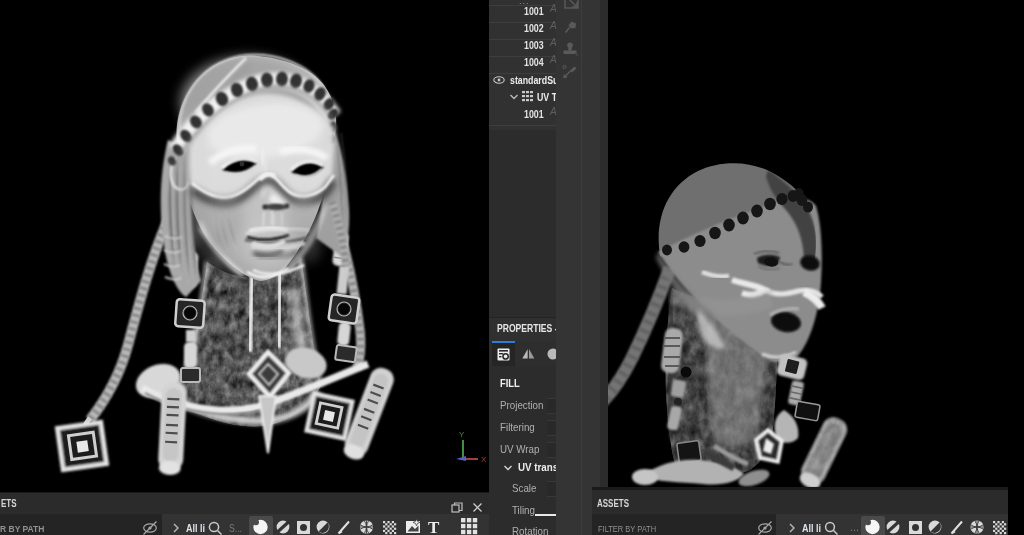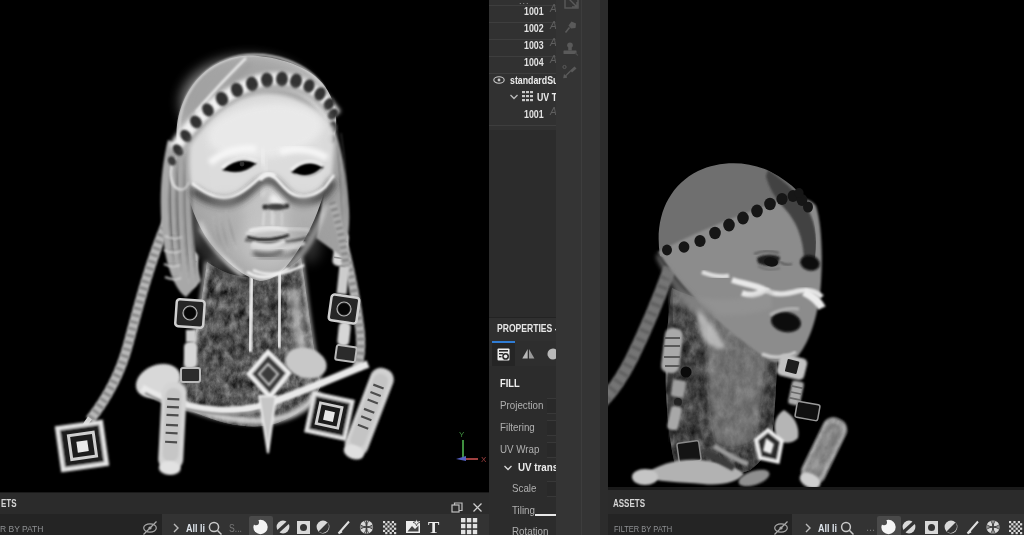--- a/index.html
+++ b/index.html
@@ -480,21 +480,21 @@
 
     <path d="M64,288 C90,302 132,304 164,290 L164,308 C130,320 92,316 62,303 Z" fill="#9a9a9a" opacity="0.45" filter="url(#rb2)"></path>
   </svg>
   </div>
 
   <div class="abs" id="blpanel" style="left:0;top:492px;width:489px;height:43px;background:#2b2b2b;">
     <div class="abs" style="left:0;top:0;width:489px;height:1px;background:#1a1a1a;"></div>
     <div class="abs" style="left:1px;top:6px;color:#d5d5d5;font-size:10px;font-weight:bold;transform:scaleX(0.8);transform-origin:0 0;">ETS</div>
     <div class="abs" style="left:0;top:22px;width:489px;height:21px;background:#333333;"></div>
     <div class="abs" style="left:0;top:22px;width:162px;height:21px;background:#242424;"></div>
-    <div class="abs" style="left:0;top:32px;color:#8f9194;font-size:8.5px;">R BY PATH</div>
+    <div class="abs" style="left:0;top:32px;color:#8f9194;font-size:8.5px;font-weight:bold;">R BY PATH</div>
 
     <svg class="abs" style="left:451px;top:10px;" width="12" height="11" viewBox="0 0 12 11">
       <rect x="1" y="3" width="7" height="7" fill="none" stroke="#c0c0c0" stroke-width="1.2"></rect>
       <path d="M3.5 3 V1 H11 V8.5 H8" fill="none" stroke="#c0c0c0" stroke-width="1.2"></path>
     </svg>
     <svg class="abs" style="left:472px;top:10px;" width="11" height="11" viewBox="0 0 11 11">
       <path d="M1.5 1.5 L9.5 9.5 M9.5 1.5 L1.5 9.5" stroke="#cfcfcf" stroke-width="1.3"></path>
     </svg>
     <svg class="abs" style="left:140px;top:20px;" width="350" height="23" viewBox="0 0 350 23">
 
@@ -568,21 +568,21 @@
         <rect x="0" y="5.9" width="4.4" height="4.4"></rect>
           <rect x="5.9" y="5.9" width="4.4" height="4.4"></rect>
           <rect x="11.8" y="5.9" width="4.4" height="4.4"></rect>
         <rect x="0" y="11.8" width="4.4" height="4.4"></rect>
           <rect x="5.9" y="11.8" width="4.4" height="4.4"></rect>
           <rect x="11.8" y="11.8" width="4.4" height="4.4"></rect>
       </g>
     </svg>
   </div>
 
-  <div class="abs" id="brpanel" style="left:608px;top:487px;width:416px;height:48px;background:#2b2b2b;">
+  <div class="abs" id="brpanel" style="left:592px;top:487px;width:416px;height:48px;background:#2b2b2b;">
     <div class="abs" style="left:0;top:0;width:416px;height:3px;background:#1a1a1a;"></div>
     <div class="abs" style="left:5px;top:11px;color:#d5d5d5;font-size:10px;font-weight:bold;transform:scaleX(0.8);transform-origin:0 0;">ASSETS</div>
     <div class="abs" style="left:0;top:27px;width:416px;height:21px;background:#333333;"></div>
     <div class="abs" style="left:0;top:27px;width:184px;height:21px;background:#242424;"></div>
     <div class="abs" style="left:6px;top:37px;color:#8f9194;font-size:8.5px;transform:scaleX(0.88);transform-origin:0 0;">FILTER BY PATH</div>
     <svg class="abs" style="left:163px;top:25px;" width="253" height="23" viewBox="0 0 253 23">
 
       <g stroke="#a8a8a8" fill="none" stroke-width="1.2">
         <ellipse cx="10" cy="16" rx="6.3" ry="4.1"></ellipse>
         <circle cx="10" cy="16" r="1.6" fill="#a8a8a8" stroke="none"></circle>

